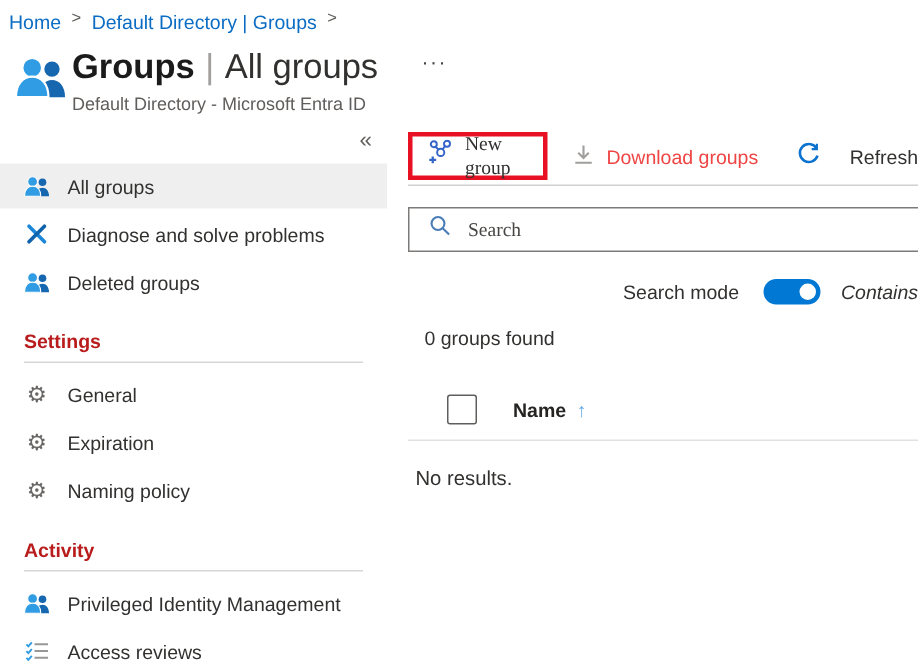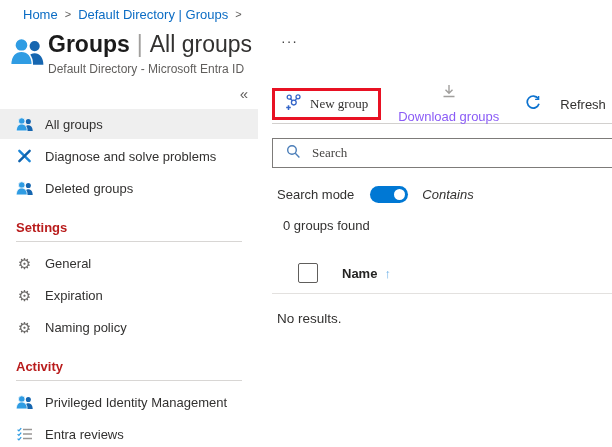--- a/index.html
+++ b/index.html
@@ -1,20 +1,20 @@
 <!DOCTYPE html>
 <html><head>
 <meta charset="utf-8">
 <style>
   * { margin:0; padding:0; box-sizing:border-box; }
   html,body { width:612px; height:447px; overflow:hidden; background:#fff;
               font-family:"Liberation Sans", sans-serif; color:#323130; }
 
   
-  .breadcrumb { position:absolute; top:7px; left:23px; font-size:13px; display:flex; align-items:center; }
+  .breadcrumb { position:absolute; top:7px; left:6px; font-size:13px; display:flex; }
   .crumb { color:#0b6cc4; cursor:pointer; }
   .crumb-sep { color:#605e5c; font-size:11px; padding:0 7px; position:relative; top:-1px; }
 
   
   .hdr-icon { position:absolute; top:37px; left:10px; }
   .page-title { position:absolute; top:31px; left:48px; font-size:23px; white-space:nowrap; }
   .t-main { font-weight:700; color:#1b1b1b; }
   .t-sep  { color:#a19f9d; font-weight:300; padding:0 7px; }
   .t-sec  { color:#323130; }
   .t-more { position:absolute; top:33px; left:281px; font-size:14px; color:#444; letter-spacing:1px; cursor:pointer; }
@@ -30,31 +30,31 @@
   .section-title { padding-left:16px; font-weight:700; color:#b91c1c; height:20px; display:flex; align-items:center; }
   .section-rule { border:none; border-top:1px solid #d8d6d4; margin:4px 16px 6px 16px; }
   .gear-glyph { font-size:15px; color:#6a6866; line-height:1; }
 
   
   .main { position:absolute; top:85px; left:272px; right:0; }
   .toolbar { display:flex; align-items:center; height:38px; }
   .redbox { display:inline-flex; align-items:center; gap:8px; border:3px solid #e81123;
             height:32px; padding:0 10px; cursor:pointer;font-family:Liberation Serif, serif; }
   .tb-btn { display:inline-flex; align-items:center; gap:8px; cursor:pointer; white-space:nowrap; font-size:13px; }
-  .tb-btn.disabled { color:#8b5cf6; cursor:default;flex-direction:column; }
+  .tb-btn.disabled { color:#ef4444; cursor:default; }
   .tb-label { font-size:13px; }
   .toolbar-rule { border:none; border-top:1px solid #d2d0ce; }
 
   .search-box { margin-top:14px; margin-right:-2px; height:30px; border:1px solid #7d7b79;
                 display:flex; align-items:center; padding-left:13px; gap:11px; background:#fff; }
   .search-box input { border:none; outline:none; flex:1; font-size:13px; color:#323130;
                       font-family:Liberation Serif, serif; background:transparent; }
   .search-box input::placeholder { color:#484644; opacity:1; }
 
-  .search-mode { margin-top:18px; margin-left:5px; display:flex; align-items:center; font-size:13px; }
+  .search-mode { margin-top:18px; margin-left:5px; display:flex; align-items:center; font-size:13px;justify-content:flex-end; }
   .toggle { width:38px; height:17px; border-radius:9px; background:#0078d4; position:relative;
             margin-left:16px; cursor:pointer; flex:0 0 auto; }
   .toggle-knob { position:absolute; top:3px; right:3px; width:11px; height:11px; border-radius:50%; background:#fff; }
   .toggle-state { margin-left:14px;font-style:italic; }
 
   .count { margin-top:15px; margin-left:11px; font-size:13px; }
 
   .table-head { margin-top:30px; display:flex; align-items:center; padding-left:26px;
                 padding-bottom:10px; border-bottom:1px solid #e3e1df; }
   .checkbox { width:20px; height:20px; border:1px solid #605e5c; border-radius:2px; background:#fff; cursor:pointer; }
@@ -175,21 +175,21 @@
     </div>
     <div class="nav-item">
       <span class="nav-ico">
         <svg width="16" height="14" viewBox="0 0 16 14" fill="none">
           <path d="M6 2.5 H15 M6 7 H15 M6 11.5 H15" stroke="#9a9896" stroke-width="1.4"></path>
           <path d="M0.6 2.6 L1.9 3.9 L4.2 1.2" stroke="#2f9ce3" stroke-width="1.3"></path>
           <path d="M0.6 7.1 L1.9 8.4 L4.2 5.7" stroke="#2f9ce3" stroke-width="1.3"></path>
           <path d="M0.6 11.6 L1.9 12.9 L4.2 10.2" stroke="#2f9ce3" stroke-width="1.3"></path>
         </svg>
       </span>
-      <span>Entra reviews</span>
+      <span>Access reviews</span>
     </div>
   </div>
 </div>
 
 <div class="main">
 
   <div class="toolbar">
     <div class="redbox">
       <span>
         <svg width="17" height="17" viewBox="0 0 17 17" fill="none" stroke="#3465c8" stroke-width="1.3">

